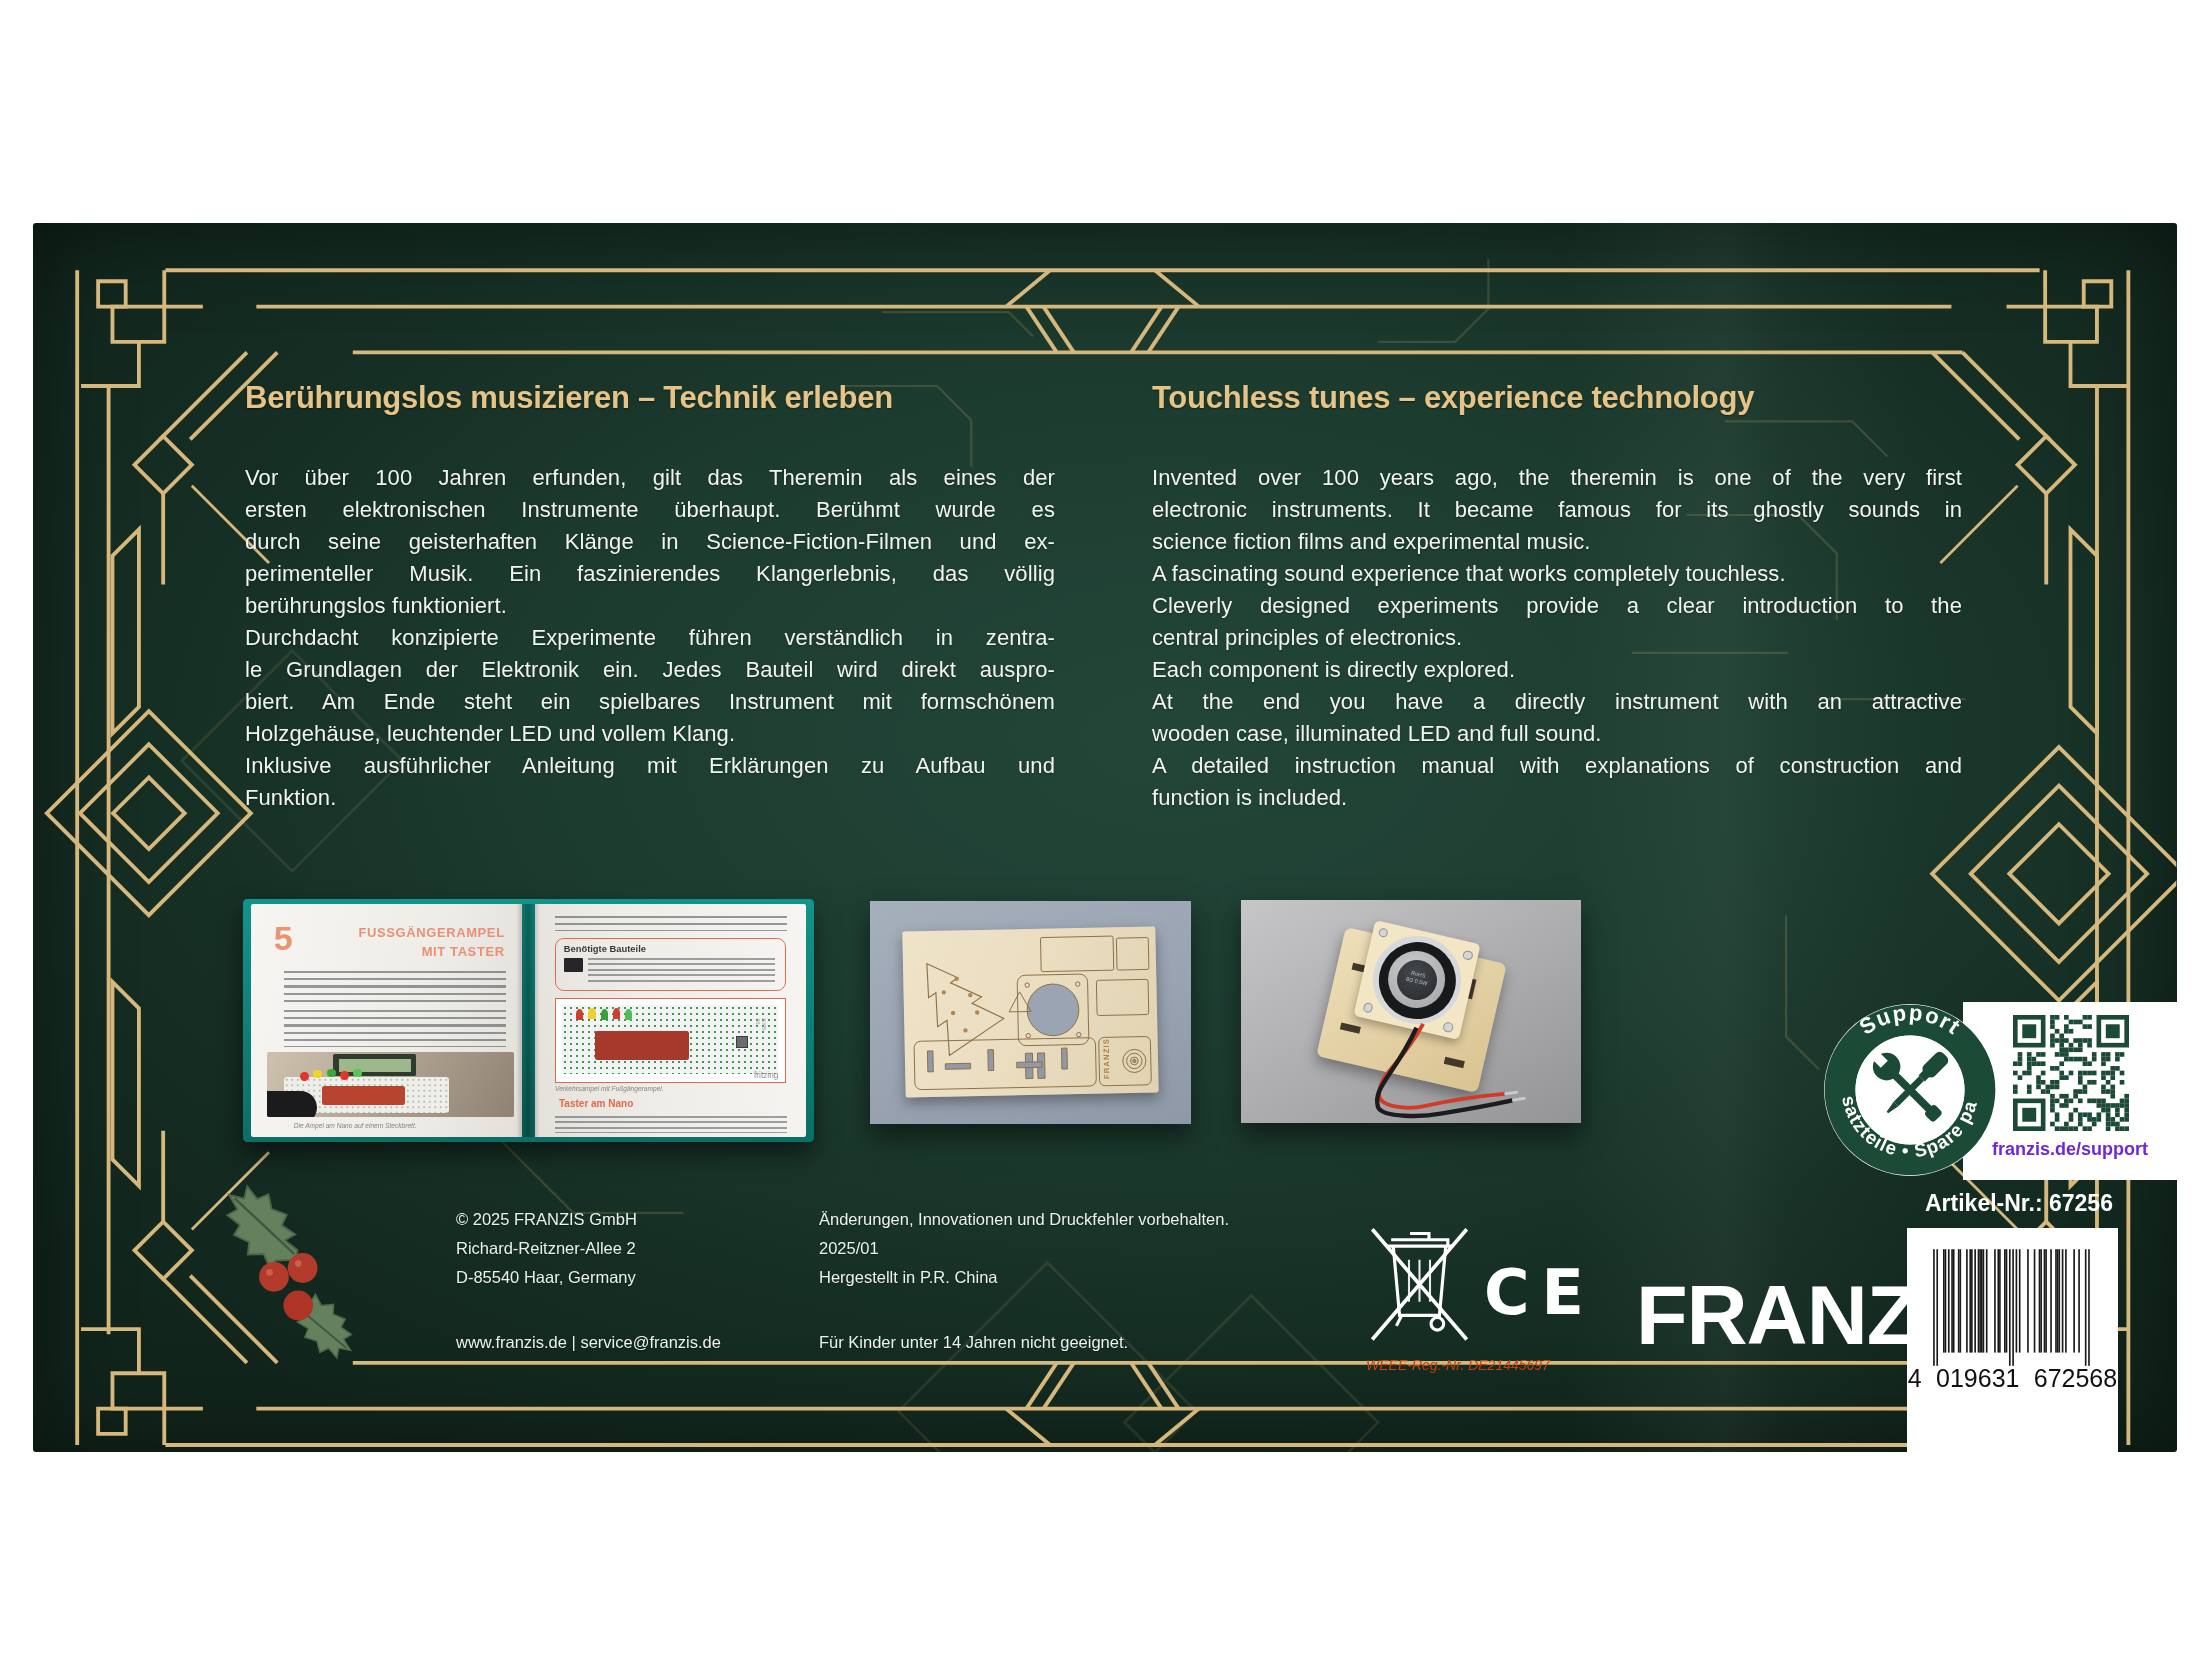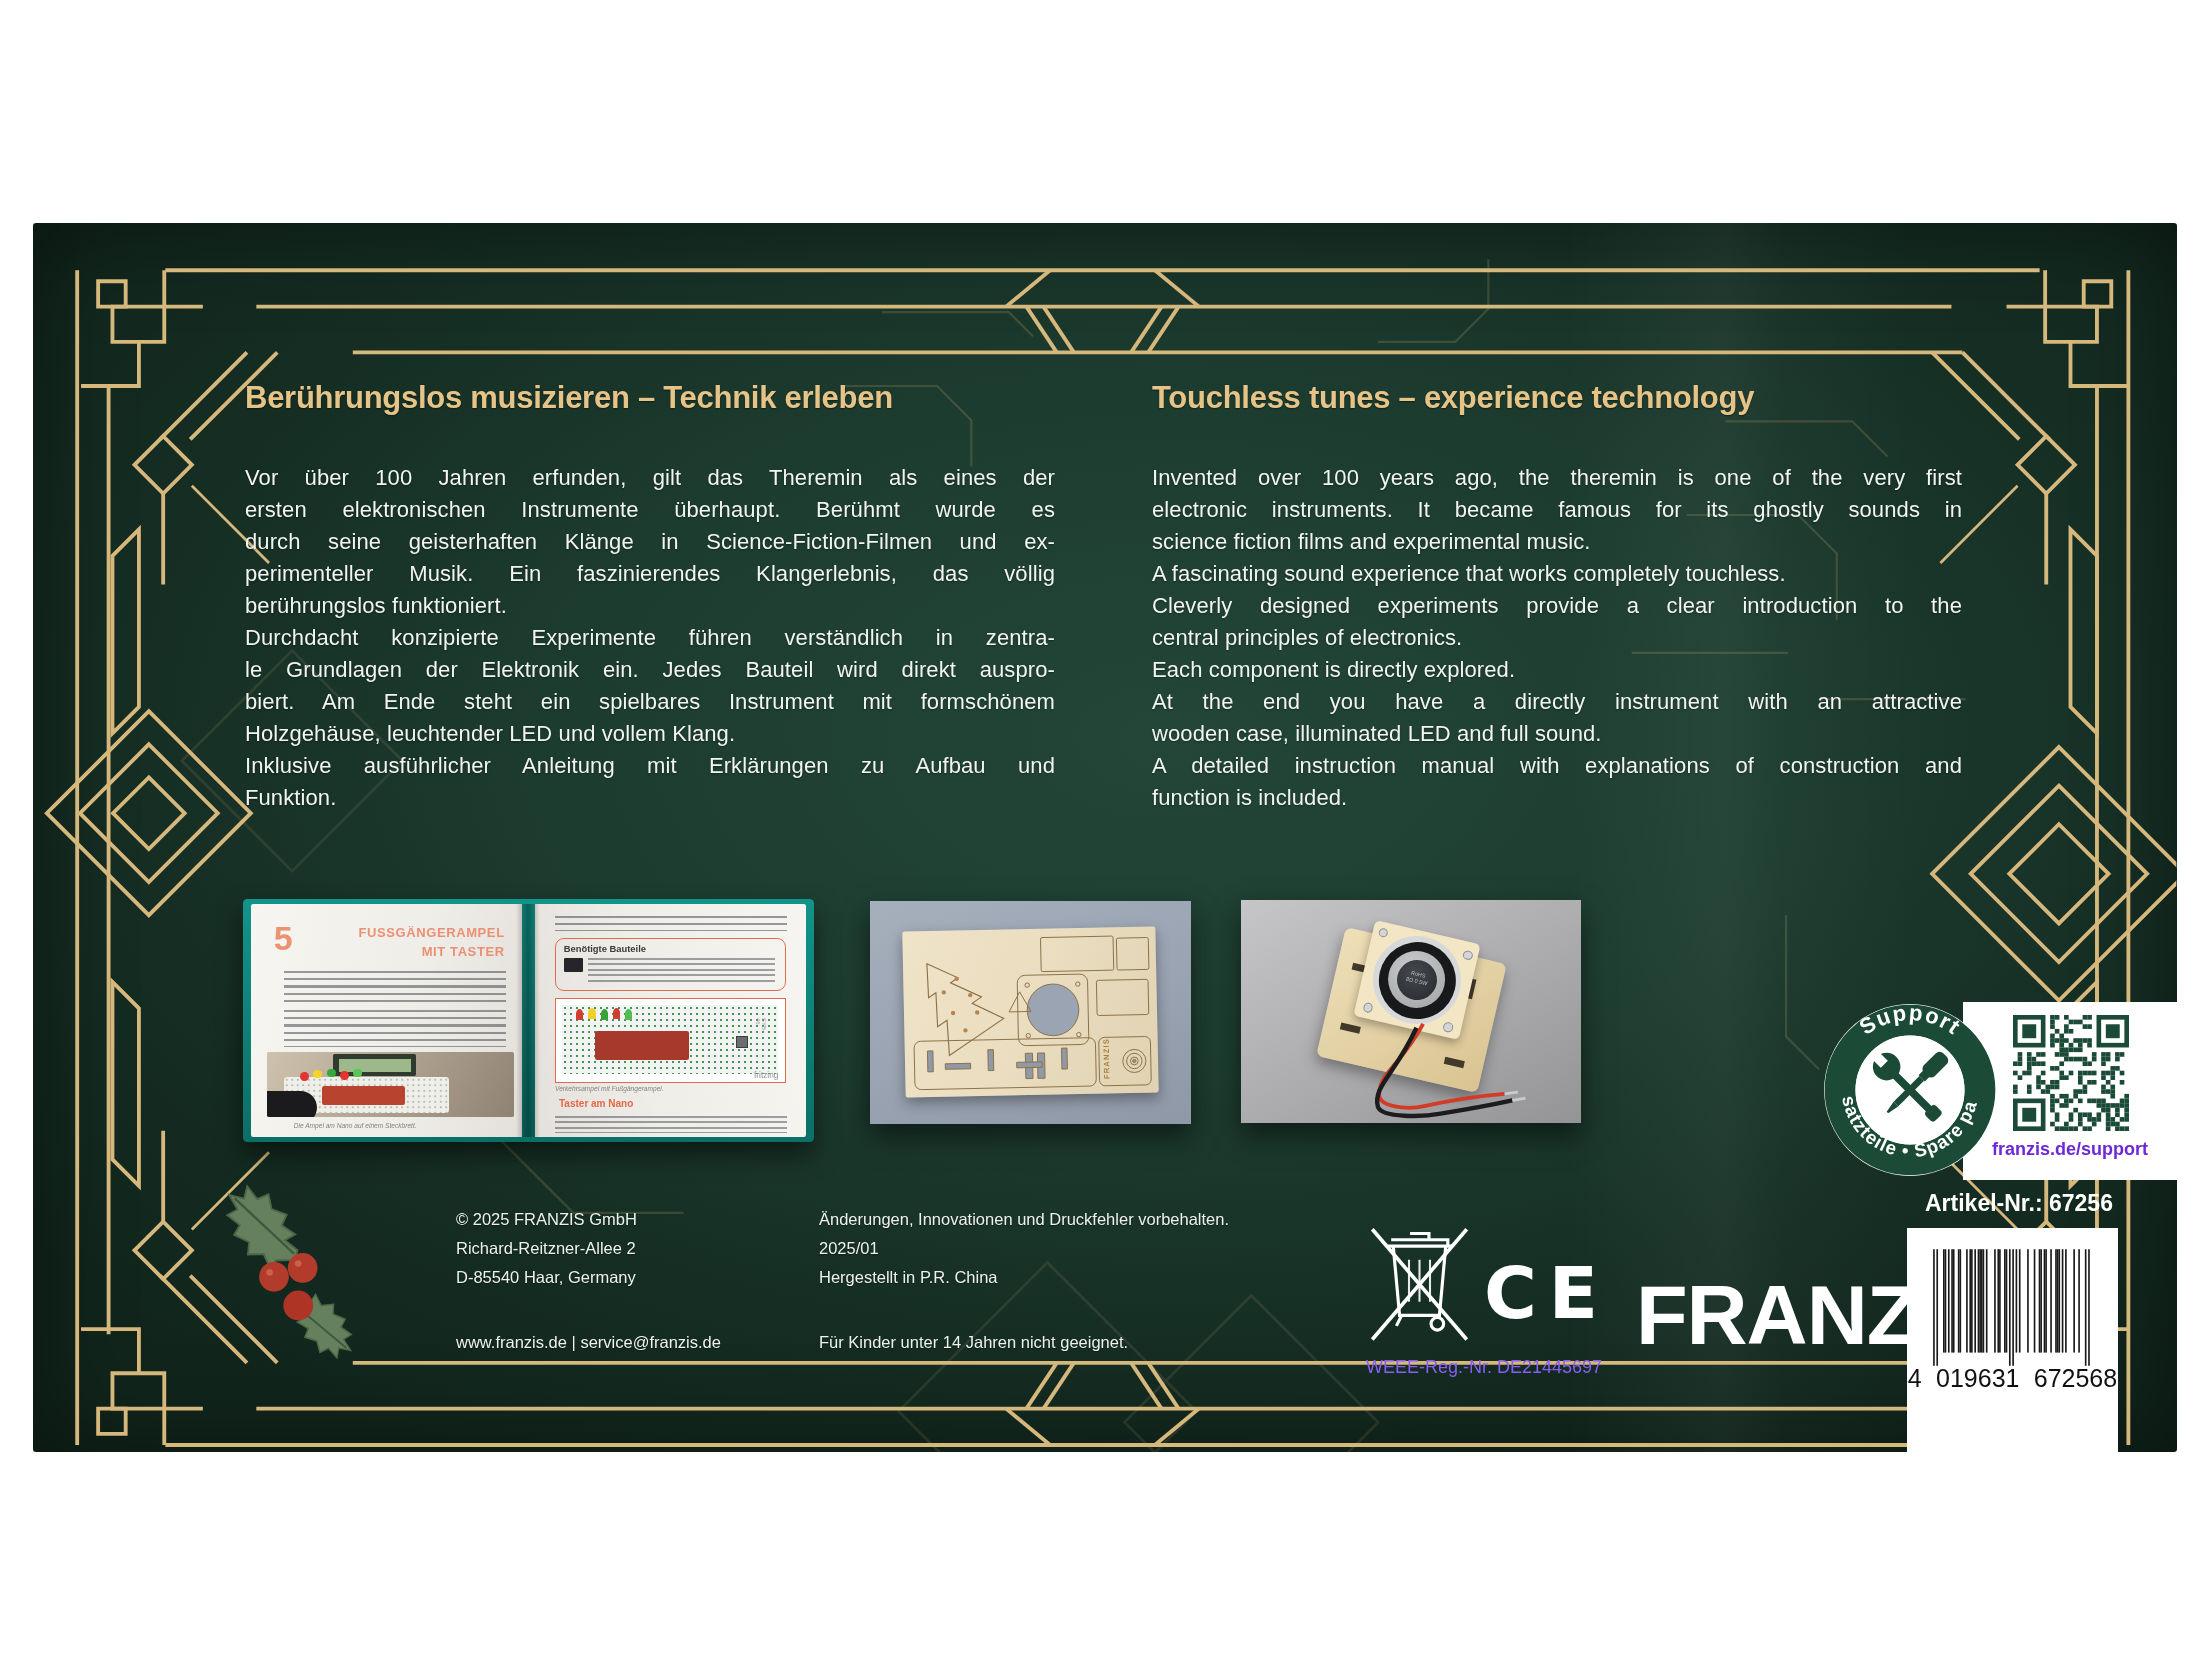--- a/index.html
+++ b/index.html
@@ -14,22 +14,22 @@
     background:linear-gradient(90deg,transparent 0%,rgba(220,240,228,.05) 45%,rgba(220,240,228,.02) 62%,transparent 100%);}
   
   .hd{font-weight:bold;font-size:32px;letter-spacing:-0.3px;color:#e6c386;white-space:nowrap;
       text-shadow:0 1.1px 1.7px rgba(0,0,0,.45);transform:scaleX(.97);transform-origin:left;}
   .col{width:810px;}
   .bl{line-height:32px;font-size:22px;color:#f2f5f1;letter-spacing:0.1px;white-space:nowrap;
       text-shadow:0 1.1px 1.7px rgba(0,0,0,.35);}
   .bl.jl{white-space:normal;text-align:justify;text-align-last:justify;}
   
   .ft{font-size:16.5px;line-height:29px;color:#eef2ee;text-shadow:0 0.6px 1.1px rgba(0,0,0,.4);}
-  .weee-txt{font-size:18px;color:#8b5cf6;}
-  .ce{font-family:"DejaVu Sans","Liberation Sans",sans-serif;font-weight:bold;font-size:72px;
+  .weee-txt{font-size:14px;color:#c2410c;font-style:italic;}
+  .ce{font-family:"DejaVu Sans","Liberation Sans",sans-serif;font-weight:bold;font-size:62px;
       color:#ffffff;letter-spacing:12px;line-height:96px;}
   .franzis{font-size:83px;font-weight:bold;color:#ffffff;letter-spacing:-1.1px;transform:scaleX(1.02);transform-origin:left;}
   
   .qrpanel{background:#ffffff;}
   .qrcap{font-size:18px;font-weight:bold;color:#6d28d9;text-align:center;}
   .sku{font-size:23px;font-weight:bold;color:#ffffff;white-space:nowrap;}
   .bclabel{background:#ffffff;}
   .ean{display:flex;justify-content:center;gap:14.3px;font-size:25px;color:#111;}
   
   .shadowed{box-shadow:0 12px 25px rgba(0,0,0,.5);}

